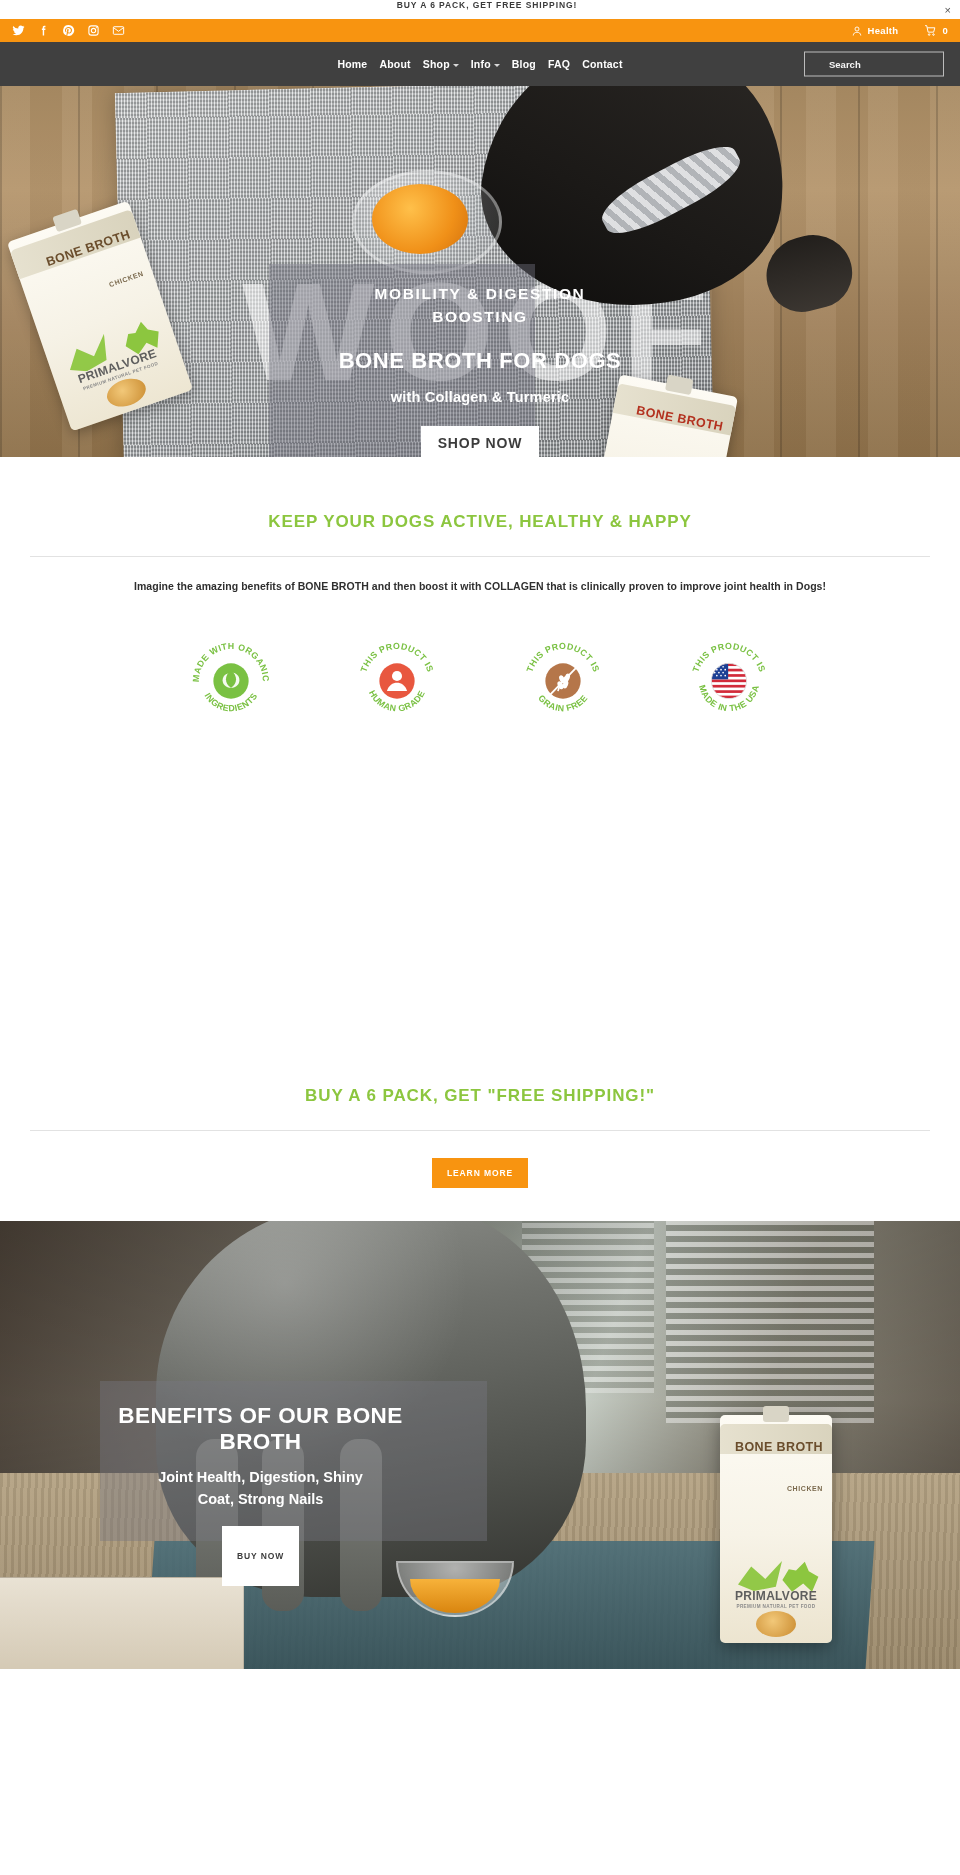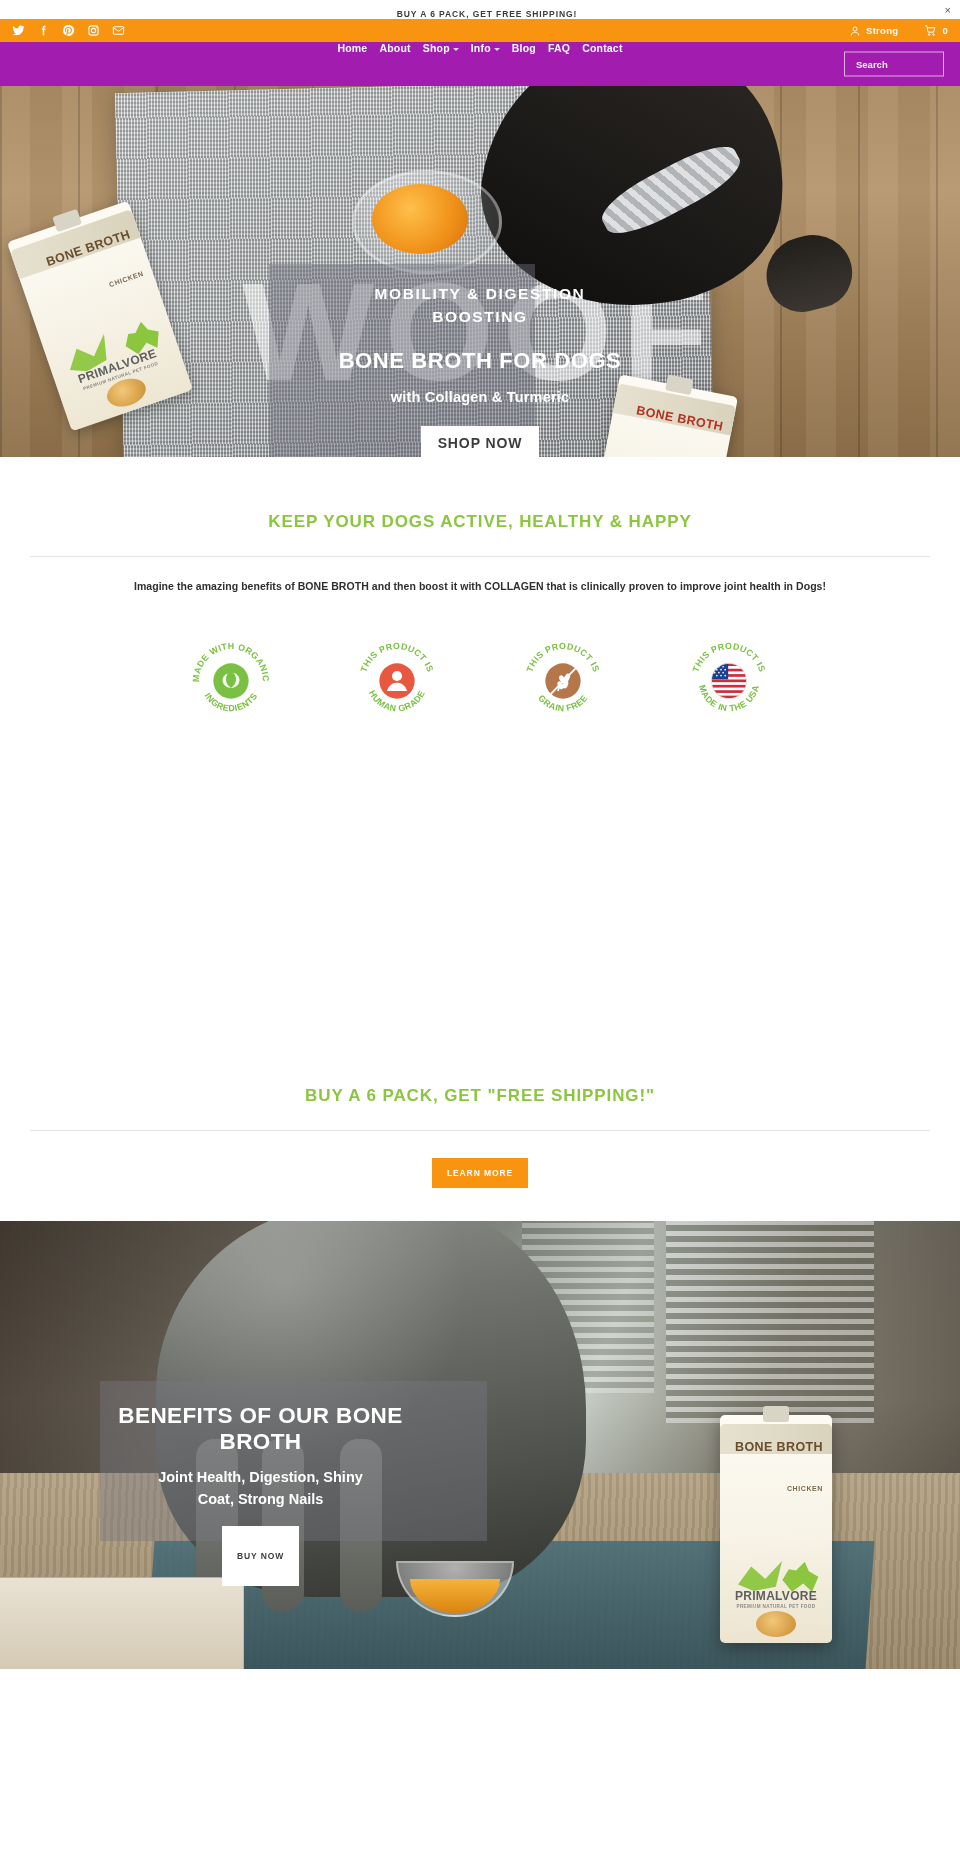--- a/index.html
+++ b/index.html
@@ -7,21 +7,21 @@
     width:960px;
     background:#ffffff;
     font-family:"Liberation Sans", sans-serif;
     -webkit-font-smoothing:antialiased;
   }
   body { width:960px; height:1875px; overflow:hidden; position:relative; }
 
   
   .announce{
     height:19px; background:#ffffff; position:relative;
-    display:flex; align-items:flex-end; justify-content:center;padding-left:14px;
+    display:flex; align-items:flex-start; justify-content:center;padding-left:14px;
   }
   .announce-text{
     font-size:8.5px; font-weight:bold; letter-spacing:.9px;
     color:#3b3b3b; text-transform:uppercase;
   }
   .announce-close{
     position:absolute; right:9px; top:50%; transform:translateY(-50%);
     font-size:11px; color:#555; line-height:1; cursor:pointer;
   }
 
@@ -37,36 +37,36 @@
   .util-right{ display:flex; align-items:center; gap:26px; }
   .util-link{
     display:flex; align-items:center; gap:5px;
     color:#ffffff; font-size:9.5px; font-weight:bold; letter-spacing:.3px;
     cursor:pointer;
   }
   .util-link svg{ display:block; }
 
   
   .navbar{
-    height:44px; background:#a21caf; position:relative;
-    display:flex; align-items:flex-start; justify-content:center;
+    height:44px; background:#404040; position:relative;
+    display:flex; align-items:center; justify-content:center;
   }
   .nav-list{ display:flex; align-items:center; gap:12px; list-style:none; }
   .nav-item{
     color:#ffffff; font-size:10.5px; font-weight:bold; letter-spacing:.2px;
     cursor:pointer; display:flex; align-items:center; gap:3px; white-space:nowrap;
   }
   .caret{
     width:0;height:0;border-left:3.2px solid transparent;border-right:3.2px solid transparent;
     border-top:3.6px solid rgba(255,255,255,.8); margin-top:2px;
   }
   .searchbox{
     position:absolute; right:16px; top:50%; transform:translateY(-50%);
-    width:100px; height:25px; border:1px solid rgba(255,255,255,.65);
-    display:flex; align-items:center; padding:0 11px; background:transparent;margin-left:7px;
+    width:140px; height:25px; border:1px solid rgba(255,255,255,.65);
+    display:flex; align-items:center; padding:0 24px; background:transparent;margin-left:7px;
   }
   .searchbox input{
     flex:1; background:transparent; border:none; outline:none;
     color:#ffffff; font-size:9.5px; font-weight:bold;
     font-family:"Liberation Sans", sans-serif;
   }
   .searchbox input::placeholder{ color:#ffffff; opacity:.95; }
 
   
   .hero{
@@ -367,21 +367,21 @@
           <path d="M2.5 6.5l9.5 7 9.5-7"></path>
         </svg>
     </span>
   </div>
   <div class="util-right">
     <div class="util-link">
       <svg width="12" height="12" viewBox="0 0 24 24" fill="none" stroke="#fff" stroke-width="1.8">
           <circle cx="12" cy="8" r="4"></circle>
           <path d="M4.5 21c0-4.2 3.4-6.5 7.5-6.5s7.5 2.3 7.5 6.5"></path>
         </svg>
-      <span>Strong</span>
+      <span>Health</span>
     </div>
     <div class="util-link">
       <svg width="13" height="13" viewBox="0 0 24 24" fill="none" stroke="#fff" stroke-width="1.8">
           <path d="M2 3h3l2.6 12h10.2l2.2-8H6.2"></path>
           <circle cx="9.5" cy="19.5" r="1.4"></circle>
           <circle cx="17.5" cy="19.5" r="1.4"></circle>
         </svg>
       <span>0</span>
     </div>
   </div>

